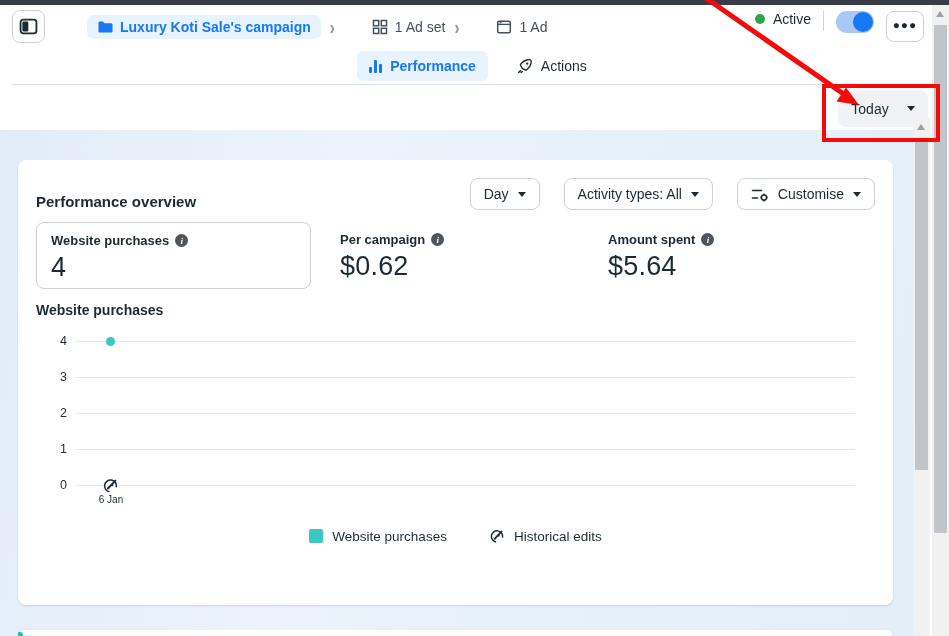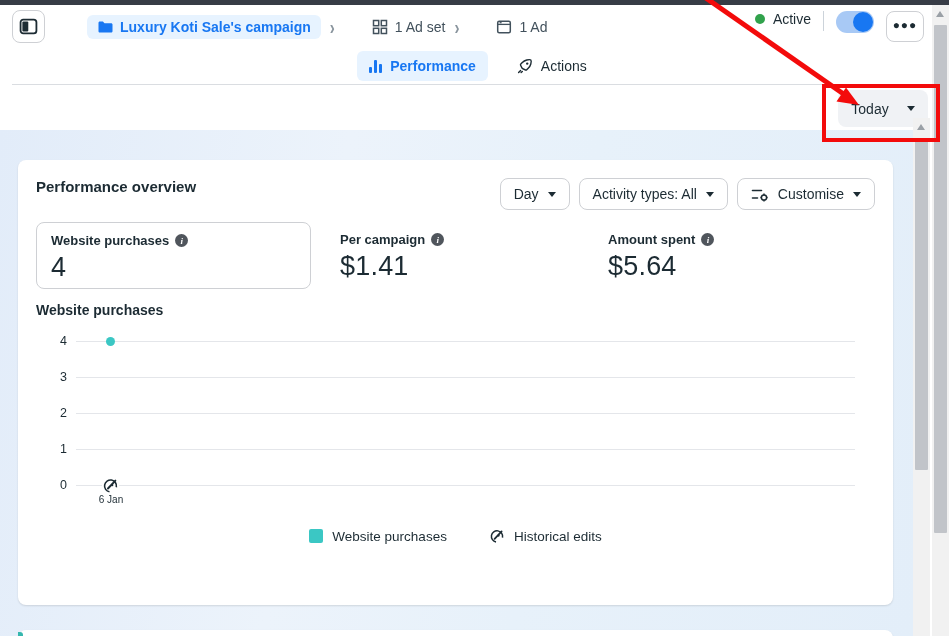--- a/index.html
+++ b/index.html
@@ -39,23 +39,23 @@
 
   
   .daterow{position:absolute;top:86px;left:0;width:932px;height:44px;background:#fff;}
   .today-btn{position:absolute;right:4px;top:4px;width:90px;height:37px;background:#f0f2f5;border:none;border-radius:8px;font-size:14px;color:var(--text);display:flex;align-items:center;justify-content:center;gap:18px;cursor:pointer;font-family:inherit;}
   .caret{width:0;height:0;border-left:4.5px solid transparent;border-right:4.5px solid transparent;border-top:5.5px solid var(--text);display:inline-block;}
 
   
   .content{position:absolute;top:130px;left:0;width:913px;height:506px;overflow:hidden;
     background:linear-gradient(100deg,#e2ecf9 0%,#ecf3fb 35%,#e7f1fa 60%,#e3eef9 100%);}
   .card{position:absolute;left:18px;top:30px;width:875px;height:445px;background:#fff;border-radius:8px;box-shadow:0 1px 2px rgba(0,0,0,.12);padding:18px;}
-  .card-head{display:flex;align-items:flex-start;height:32px;}
+  .card-head{display:flex;align-items:flex-end;height:32px;}
   .card-head h2{font-size:15px;font-weight:700;color:var(--text);}
-  .controls{margin-left:auto;display:flex;gap:9px;}
+  .controls{margin-left:auto;display:flex;gap:24px;}
   .ctl-btn{height:32px;border:1px solid var(--border);border-radius:8px;background:#fff;font-size:14px;color:var(--text);display:flex;align-items:center;gap:9px;padding:0 13px;cursor:pointer;font-family:inherit;}
 
   .metrics{display:flex;margin-top:12px;height:67px;}
   .metric{padding:10px 14px;cursor:pointer;}
   .metric.boxed{border:1px solid var(--border);border-radius:8px;width:275px;}
   .metric.m2{margin-left:15px;width:268px;}
   .metric.m3{margin-left:0;}
   .mlabel{font-size:13px;font-weight:700;display:flex;align-items:center;gap:6px;}
   .info{width:13px;height:13px;border-radius:50%;background:#50555c;color:#fff;font-size:9px;font-weight:700;font-style:italic;display:inline-flex;align-items:center;justify-content:center;font-family:"Liberation Serif",serif;}
   .mvalue{font-size:27px;font-weight:400;margin-top:4px;letter-spacing:.2px;}
@@ -204,21 +204,21 @@
             <span>Website purchases</span>
             <span class="info">i</span>
           </div>
           <div class="mvalue">4</div>
         </div>
         <div class="metric m2">
           <div class="mlabel">
             <span>Per campaign</span>
             <span class="info">i</span>
           </div>
-          <div class="mvalue">$1.41</div>
+          <div class="mvalue">$0.62</div>
         </div>
         <div class="metric m3">
           <div class="mlabel">
             <span>Amount spent</span>
             <span class="info">i</span>
           </div>
           <div class="mvalue">$5.64</div>
         </div>
       </div>
 

